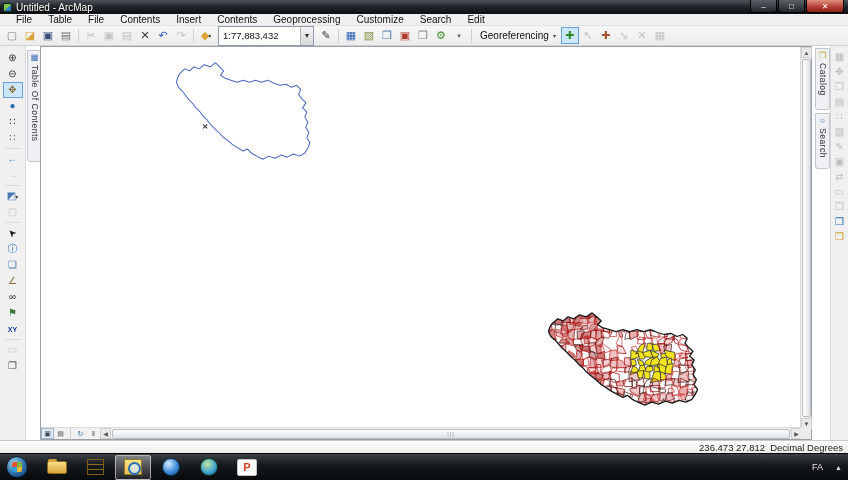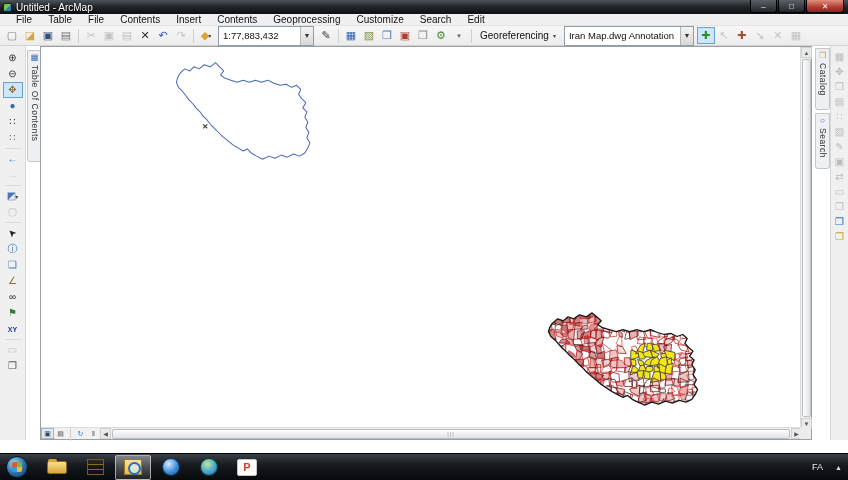--- a/index.html
+++ b/index.html
@@ -244,24 +244,20 @@
           <span class="glyph" style="color: rgb(74, 143, 58);">⚙</span>
         </span>
         <span class="tbtn">
           <span class="glyph small" style="color: rgb(102, 102, 102);">▾</span>
         </span>
       </div>
     <span class="sep-v"></span>
     <div class="geo-label">
       <span>Georeferencing</span>
       <span class="mini-caret">▾</span>
-    </div>
-    <div class="combo" style="width:130px; margin:0 3px;">
-      <span>Iran Map.dwg Annotation</span>
-      <span class="combo-caret">▼</span>
     </div>
     <div class="tb-group" id="geo-buttons">
         <span class="tbtn active">
           <span class="glyph" style="color: rgb(42, 143, 42);">✚</span>
         </span>
         <span class="tbtn disabled">
           <span class="glyph" style="color: rgb(191, 191, 191);">↖</span>
         </span>
         <span class="tbtn">
           <span class="glyph" style="color: rgb(160, 82, 45);">✚</span>
@@ -767,20 +763,24 @@
         </span>
       <span class="hs-arrow">◀</span>
       <span class="hthumb">
         <span class="grip">|||</span>
       </span>
       <span class="hs-arrow">▶</span>
     </div>
     <div class="corner"></div>
   </div>
 
+  <div class="status-bar">
+    <span class="status-coords">236.473 27.812</span>
+    <span>Decimal Degrees</span>
+  </div>
 
   <div class="taskbar">
     <div class="start-orb">
       <span class="start-flag"></span>
     </div>
     <div class="app-btn">
       <span class="ic-folder"></span>
     </div>
     <div class="app-btn">
       <span class="ic-cabinet"></span>

